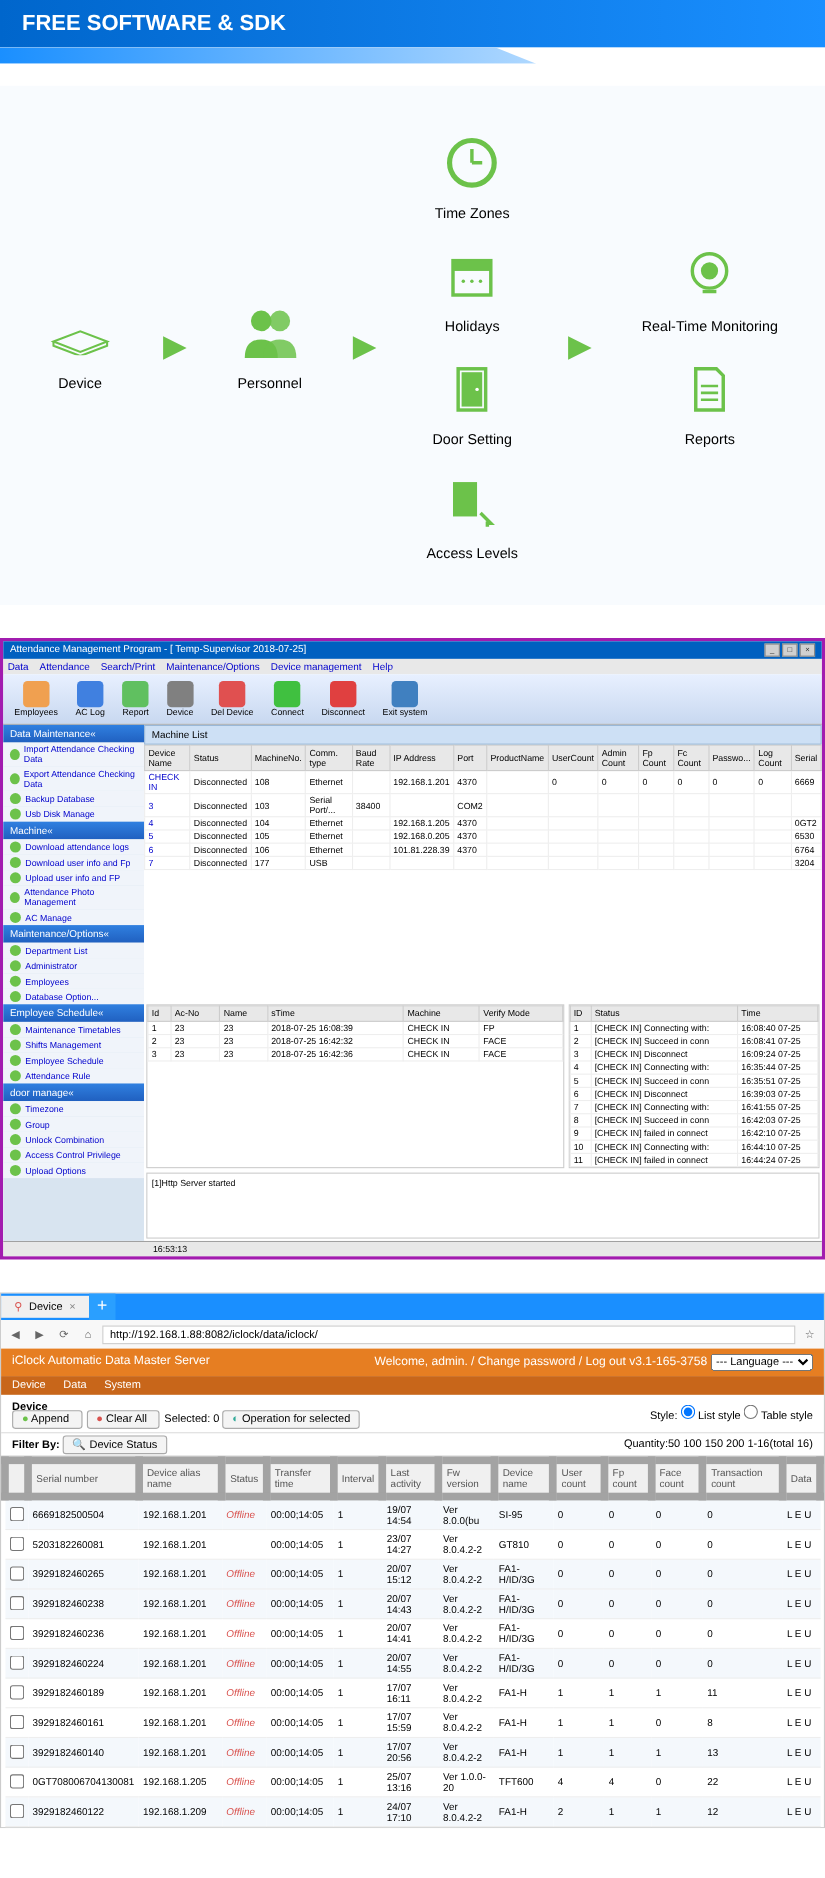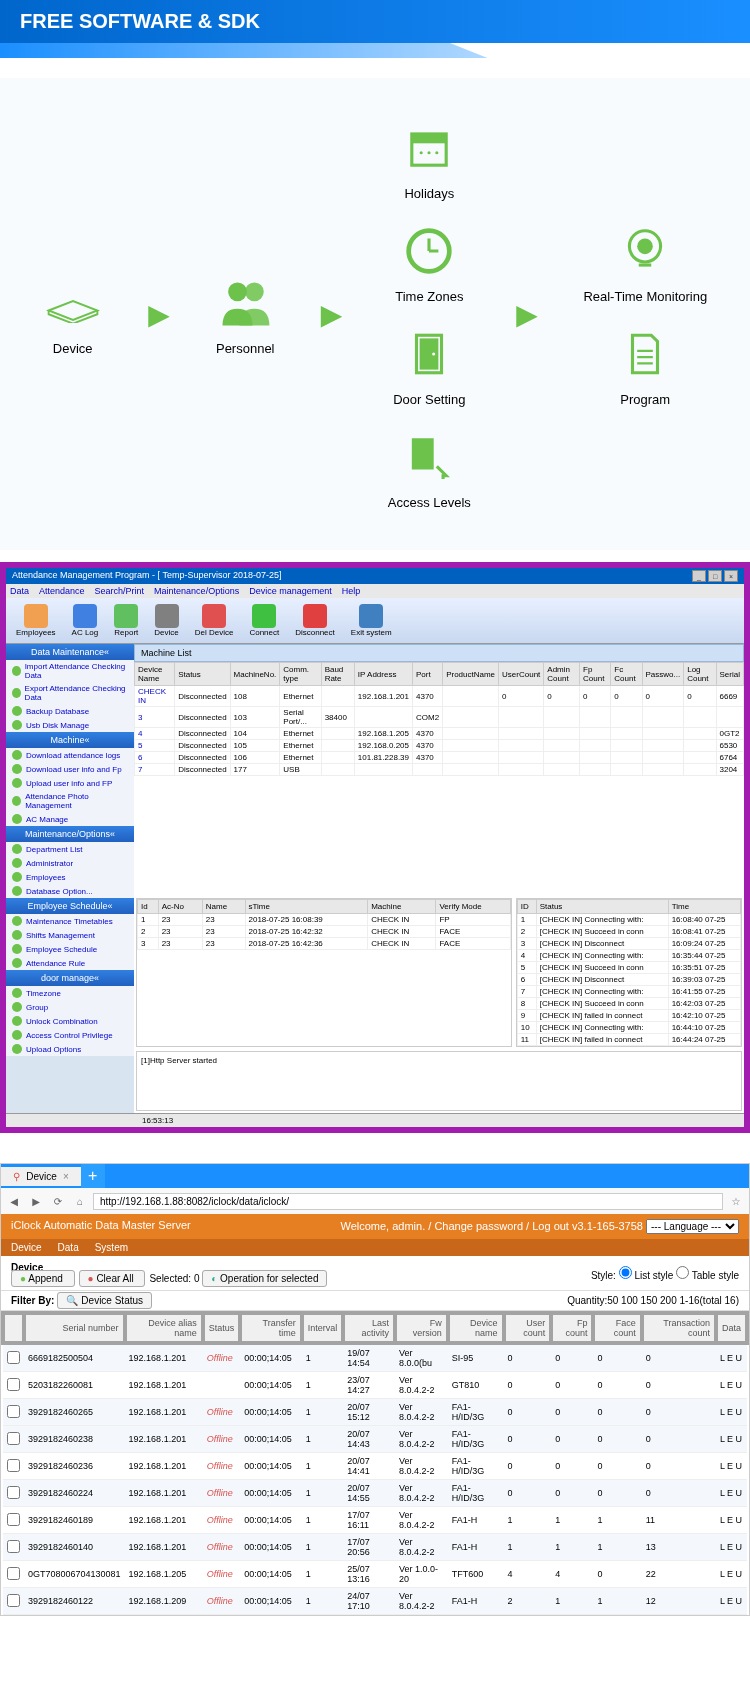--- a/index.html
+++ b/index.html
@@ -7,30 +7,30 @@
 .banner { background: linear-gradient(to right, #0066cc, #1a8fff); color: #fff; padding: 10px 20px; font-weight: bold; font-size: 20px; }
 .banner-arrow { background: linear-gradient(to right, #1a8fff, #fff); height: 15px; clip-path: polygon(0 0, 60% 0, 65% 100%, 0 100%); }
 .diagram-section { background: #f8fbfe; padding: 40px 20px; margin-top: 20px; }
 .flow { display: flex; align-items: center; justify-content: space-around; }
 .flow-item { text-align: center; }
 .flow-label { font-size: 13px; margin-top: 8px; }
 .arrow { color: #6cc24a; font-size: 28px; }
 .icon-box { width: 60px; height: 60px; margin: 0 auto; display: flex; align-items: center; justify-content: center; }
 .icon-green { color: #6cc24a; fill: #6cc24a; }
 .vert-stack { display: flex; flex-direction: column; gap: 20px; }
-.app-window { border: 6px solid #a21caf; margin-top: 12px; font-size: 9px; }
+.app-window { border: 3px solid #a21caf; margin-top: 30px; font-size: 9px; }
 .titlebar { background: #0060c0; color: #fff; padding: 2px 6px; display: flex; justify-content: space-between; }
 .menubar { background: #e8e8e8; padding: 2px 4px; color: #0000cc; }
 .menubar span { margin-right: 10px; }
 .toolbar { background: linear-gradient(#e8f0ff, #c8d8f0); padding: 4px; display: flex; gap: 4px; border-bottom: 1px solid #999; }
 .tool-btn { text-align: center; padding: 2px 6px; font-size: 8px; }
 .tool-icon { width: 24px; height: 24px; margin: 0 auto; border-radius: 4px; }
 .app-body { display: flex; background: #fff; }
 .sidebar { width: 128px; background: #d8e4f0; }
-.side-header { background: linear-gradient(#3080e0, #2060c0); color: #fff; padding: 3px 20px; font-size: 9px; display: flex; justify-content: center; }
+.side-header { background: linear-gradient(#3080e0, #2060c0); color: #fff; padding: 3px 6px; font-size: 9px; display: flex; justify-content: flex-start; }
 .side-item { padding: 2px 6px; font-size: 8px; color: #0000cc; display: flex; align-items: center; gap: 4px; background: #f0f4fa; }
 .side-item-icon { width: 10px; height: 10px; display: inline-block; }
 .main-panel { flex: 1; background: #fff; }
 .panel-header { background: #cde0f5; padding: 3px 6px; font-size: 9px; border: 1px solid #99b8d8; }
 .grid { width: 100%; border-collapse: collapse; font-size: 8px; }
 .grid th { background: #e8e8e8; border: 1px solid #ccc; padding: 2px 3px; text-align: left; font-weight: normal; }
 .grid td { border: 1px solid #eee; padding: 1px 3px; }
 .bottom-panels { display: flex; gap: 4px; padding: 2px; }
 .log-panel { flex: 1; border: 1px solid #ccc; }
 .exec-panel { border: 1px solid #ccc; padding: 4px; margin: 2px; font-size: 8px; height: 60px; }
@@ -43,21 +43,21 @@
 .addr-bar { display: flex; align-items: center; padding: 4px; background: #f8f8f8; gap: 4px; }
 .addr-btn { width: 18px; height: 18px; display: flex; align-items: center; justify-content: center; color: #666; }
 .addr-input { flex: 1; border: 1px solid #ccc; padding: 2px 6px; font-size: 10px; }
 .server-header { background: #e67e22; color: #fff; padding: 5px 10px; display: flex; justify-content: space-between; font-size: 11px; }
 .server-menu { background: #c8661a; color: #fff; padding: 3px 10px; font-size: 10px; }
 .server-menu span { margin-right: 16px; }
 .device-controls { padding: 6px 10px; display: flex; justify-content: space-between; align-items: center; font-size: 10px; border-bottom: 1px solid #ddd; }
 .ctrl-btn { border: 1px solid #aaa; border-radius: 3px; padding: 2px 8px; margin-right: 4px; background: #f4f4f4; }
 .filter-bar { padding: 4px 10px; font-size: 10px; border-bottom: 1px solid #ddd; display: flex; justify-content: space-between;}
 .device-table { width: 100%; border-collapse: collapse; font-size: 9px; }
-.device-table th { background: #f0f0f0; border: 4px solid #a3a3a3; padding: 3px 4px; text-align: right; font-weight: normal; color: #555; }
+.device-table th { background: #f0f0f0; border: 7px solid #a3a3a3; padding: 3px 4px; text-align: left; font-weight: normal; color: #555; }
 .device-table td { border-bottom: 1px solid #eee; padding: 3px 4px; }
 .offline { color: #d9534f; font-style: italic; }
 .row-alt { background: #f4f8fc; }
 .lang-select { font-size: 10px; }
 .win-controls { display: flex; gap: 2px; }
 .win-btn { width: 14px; height: 12px; background: #d0d0d0; border: 1px solid #888; font-size: 7px; display:flex; align-items:center; justify-content:center; color:#333;}
 </style>
 </head>
 <body>
 
@@ -85,37 +85,37 @@
             <path d="M26 56 Q26 38 42 38 Q58 38 58 56 Z" opacity="0.85"></path>
           </svg>
       </div>
       <div class="flow-label">Personnel</div>
     </div>
     <div class="arrow">▶</div>
     <div class="vert-stack">
       <div class="flow-item">
         <div class="icon-box icon-green">
             <svg viewBox="0 0 64 64" width="50" height="50">
+              <circle cx="32" cy="32" r="26" fill="none" stroke="#6cc24a" stroke-width="6"></circle>
+              <path d="M32 32 L32 16 M32 32 L44 32" stroke="#6cc24a" stroke-width="4"></path>
+            </svg>
+          </div>
+        <div class="flow-label">Time Zones</div>
+      </div>
+      <div class="flow-item">
+        <div class="icon-box icon-green">
+            <svg viewBox="0 0 64 64" width="50" height="50">
               <rect x="10" y="14" width="44" height="40" fill="none" stroke="#6cc24a" stroke-width="4"></rect>
               <rect x="10" y="14" width="44" height="12" fill="#6cc24a"></rect>
               <circle cx="22" cy="38" r="2" fill="#6cc24a"></circle>
               <circle cx="32" cy="38" r="2" fill="#6cc24a"></circle>
               <circle cx="42" cy="38" r="2" fill="#6cc24a"></circle>
             </svg>
           </div>
         <div class="flow-label">Holidays</div>
-      </div>
-      <div class="flow-item">
-        <div class="icon-box icon-green">
-            <svg viewBox="0 0 64 64" width="50" height="50">
-              <circle cx="32" cy="32" r="26" fill="none" stroke="#6cc24a" stroke-width="6"></circle>
-              <path d="M32 32 L32 16 M32 32 L44 32" stroke="#6cc24a" stroke-width="4"></path>
-            </svg>
-          </div>
-        <div class="flow-label">Time Zones</div>
       </div>
       <div class="flow-item">
         <div class="icon-box icon-green">
             <svg viewBox="0 0 64 64" width="50" height="50">
               <rect x="16" y="8" width="32" height="48" fill="none" stroke="#6cc24a" stroke-width="4"></rect>
               <rect x="20" y="12" width="24" height="40" fill="#6cc24a"></rect>
               <circle cx="38" cy="32" r="2" fill="#fff"></circle>
             </svg>
           </div>
         <div class="flow-label">Door Setting</div>
@@ -142,21 +142,21 @@
           </div>
         <div class="flow-label">Real-Time Monitoring</div>
       </div>
       <div class="flow-item">
         <div class="icon-box icon-green">
             <svg viewBox="0 0 64 64" width="50" height="50">
               <path d="M16 8 L40 8 L48 16 L48 56 L16 56 Z" fill="none" stroke="#6cc24a" stroke-width="4"></path>
               <path d="M22 28 L42 28 M22 36 L42 36 M22 44 L42 44" stroke="#6cc24a" stroke-width="3"></path>
             </svg>
           </div>
-        <div class="flow-label">Program</div>
+        <div class="flow-label">Reports</div>
       </div>
     </div>
   </div>
 </div>
 
 <div class="app-window">
   <div class="titlebar">
     <span>Attendance Management Program - [ Temp-Supervisor 2018-07-25]</span>
     <span class="win-controls">
       <span class="win-btn">_</span>
@@ -626,20 +626,36 @@
           <td>1</td>
           <td>17/07 16:11</td>
           <td>Ver 8.0.4.2-2</td>
           <td>FA1-H</td>
           <td>1</td>
           <td>1</td>
           <td>1</td>
           <td>11</td>
           <td>L E U</td>
         </tr>
+        <tr class="">
+          <td><input type="checkbox" style=""></td>
+          <td>3929182460161</td>
+          <td>192.168.1.201</td>
+          <td class="offline">Offline</td>
+          <td>00:00;14:05</td>
+          <td>1</td>
+          <td>17/07 15:59</td>
+          <td>Ver 8.0.4.2-2</td>
+          <td>FA1-H</td>
+          <td>1</td>
+          <td>1</td>
+          <td>0</td>
+          <td>8</td>
+          <td>L E U</td>
+        </tr>
         <tr class="row-alt">
           <td><input type="checkbox" style=""></td>
           <td>3929182460140</td>
           <td>192.168.1.201</td>
           <td class="offline">Offline</td>
           <td>00:00;14:05</td>
           <td>1</td>
           <td>17/07 20:56</td>
           <td>Ver 8.0.4.2-2</td>
           <td>FA1-H</td>

